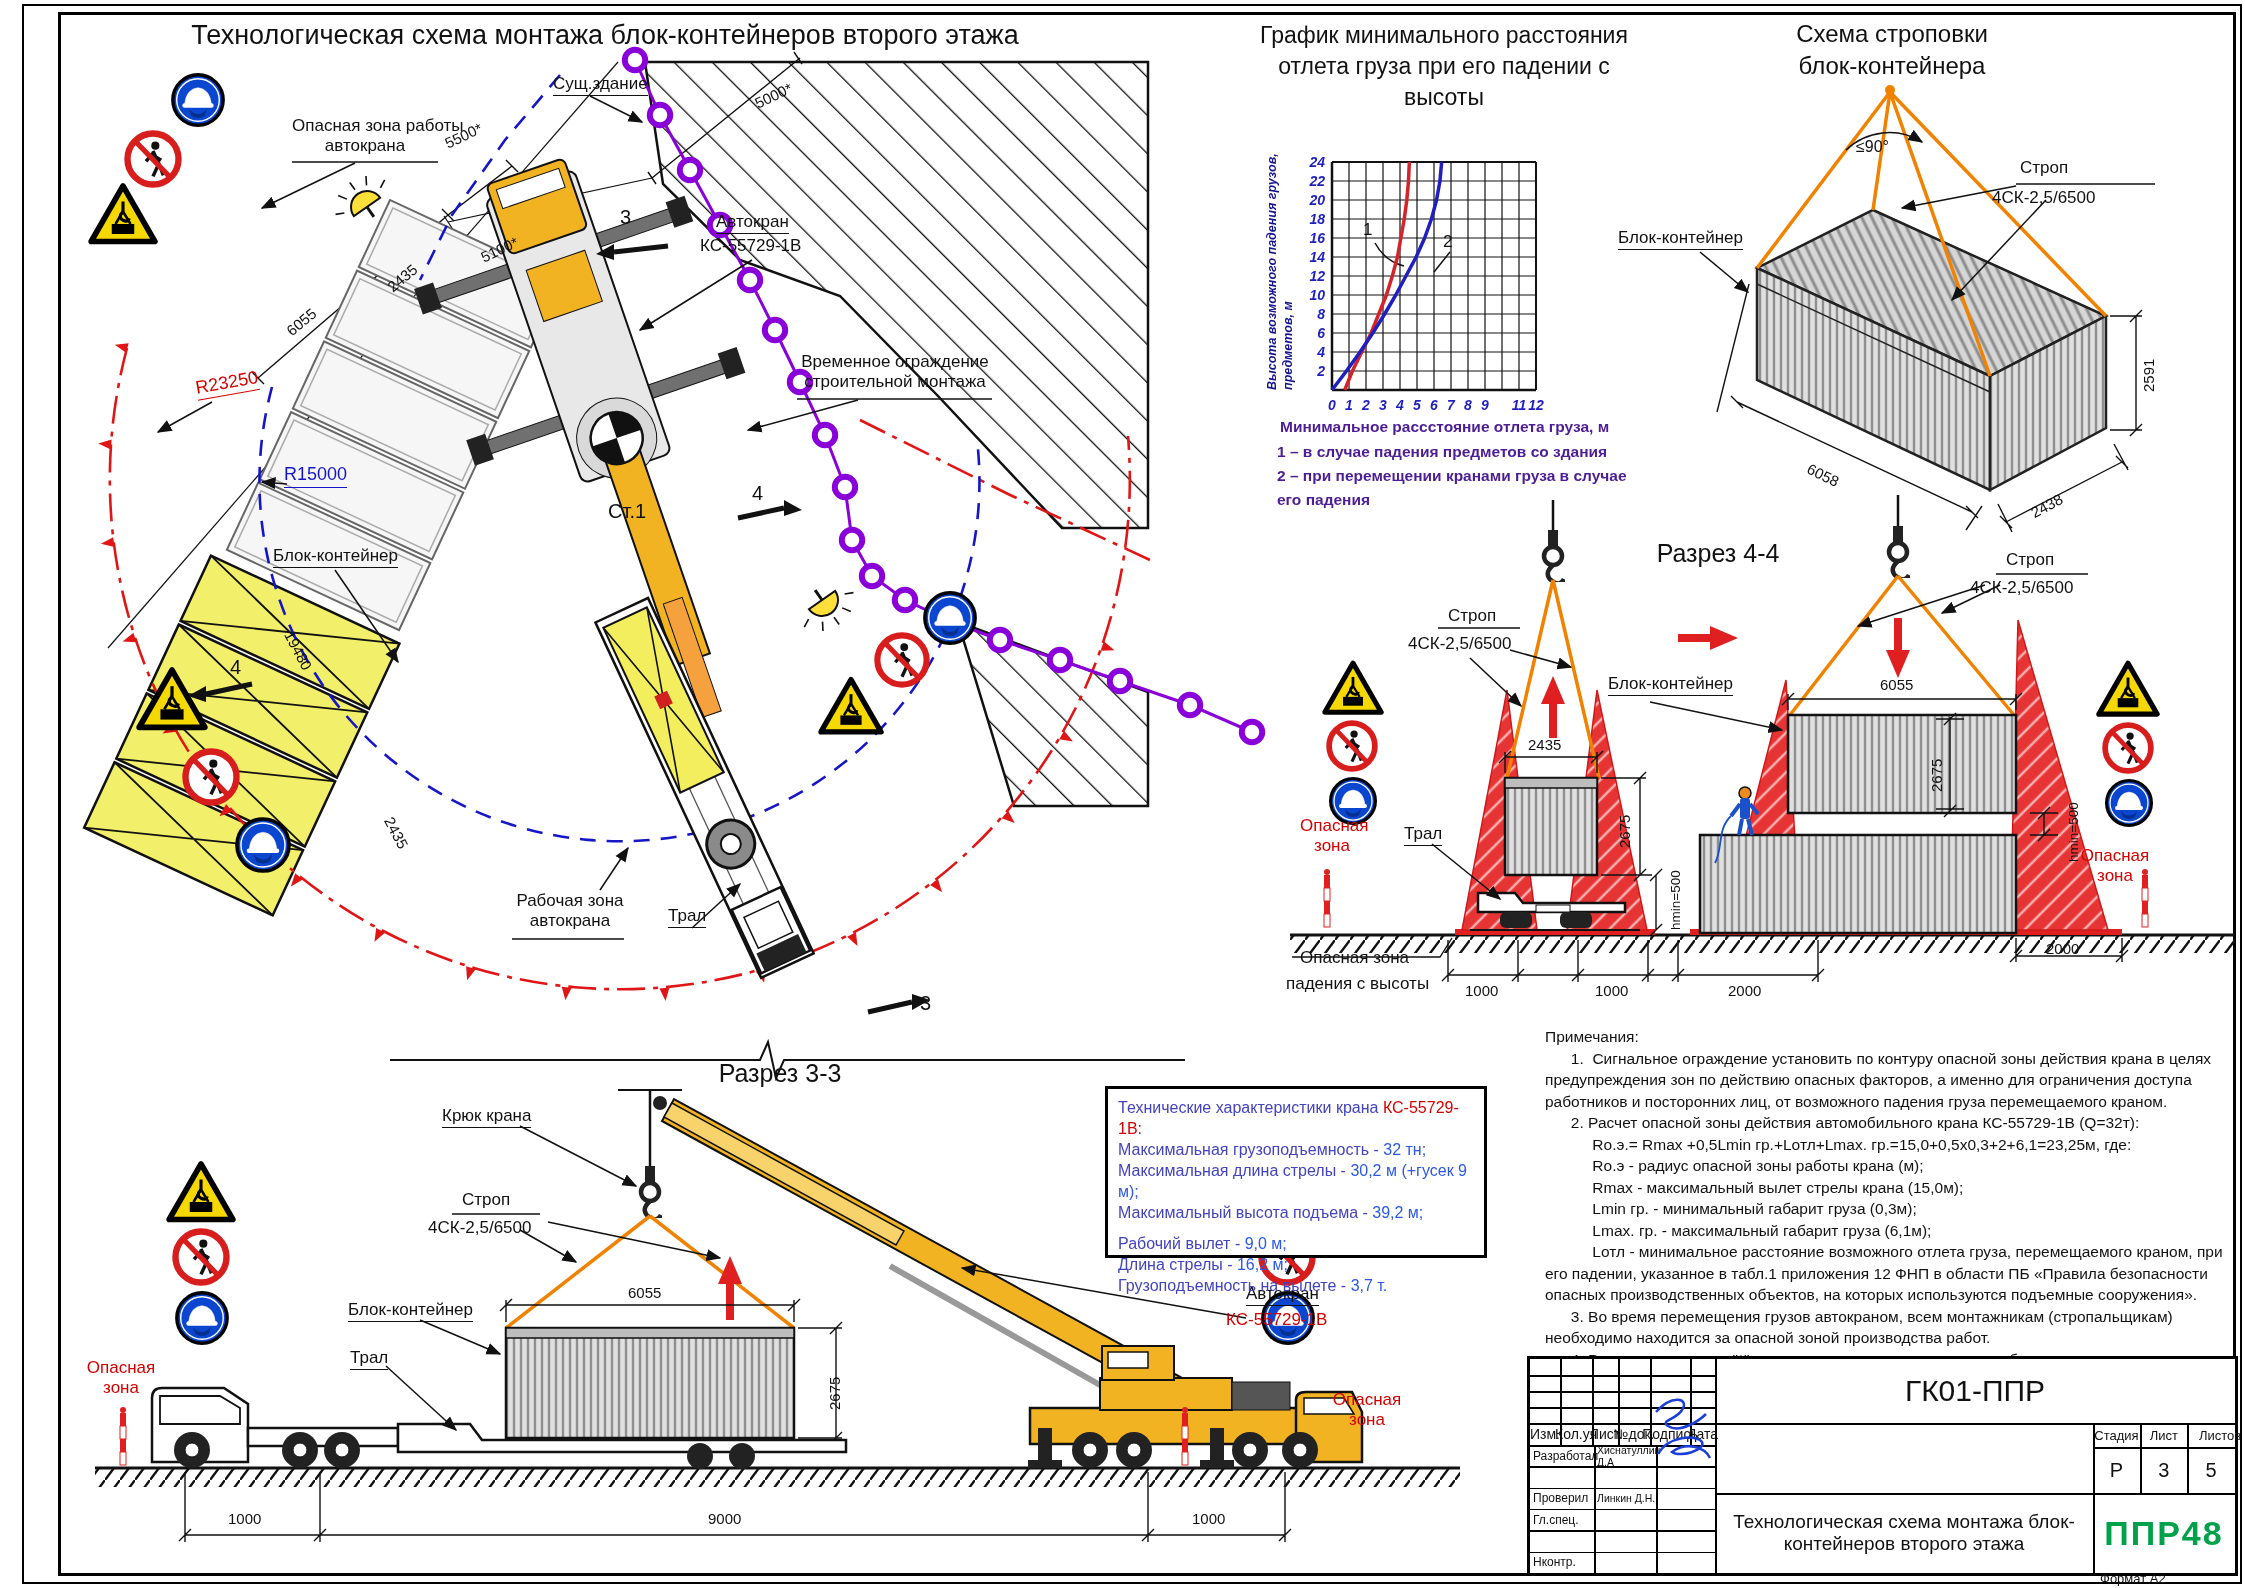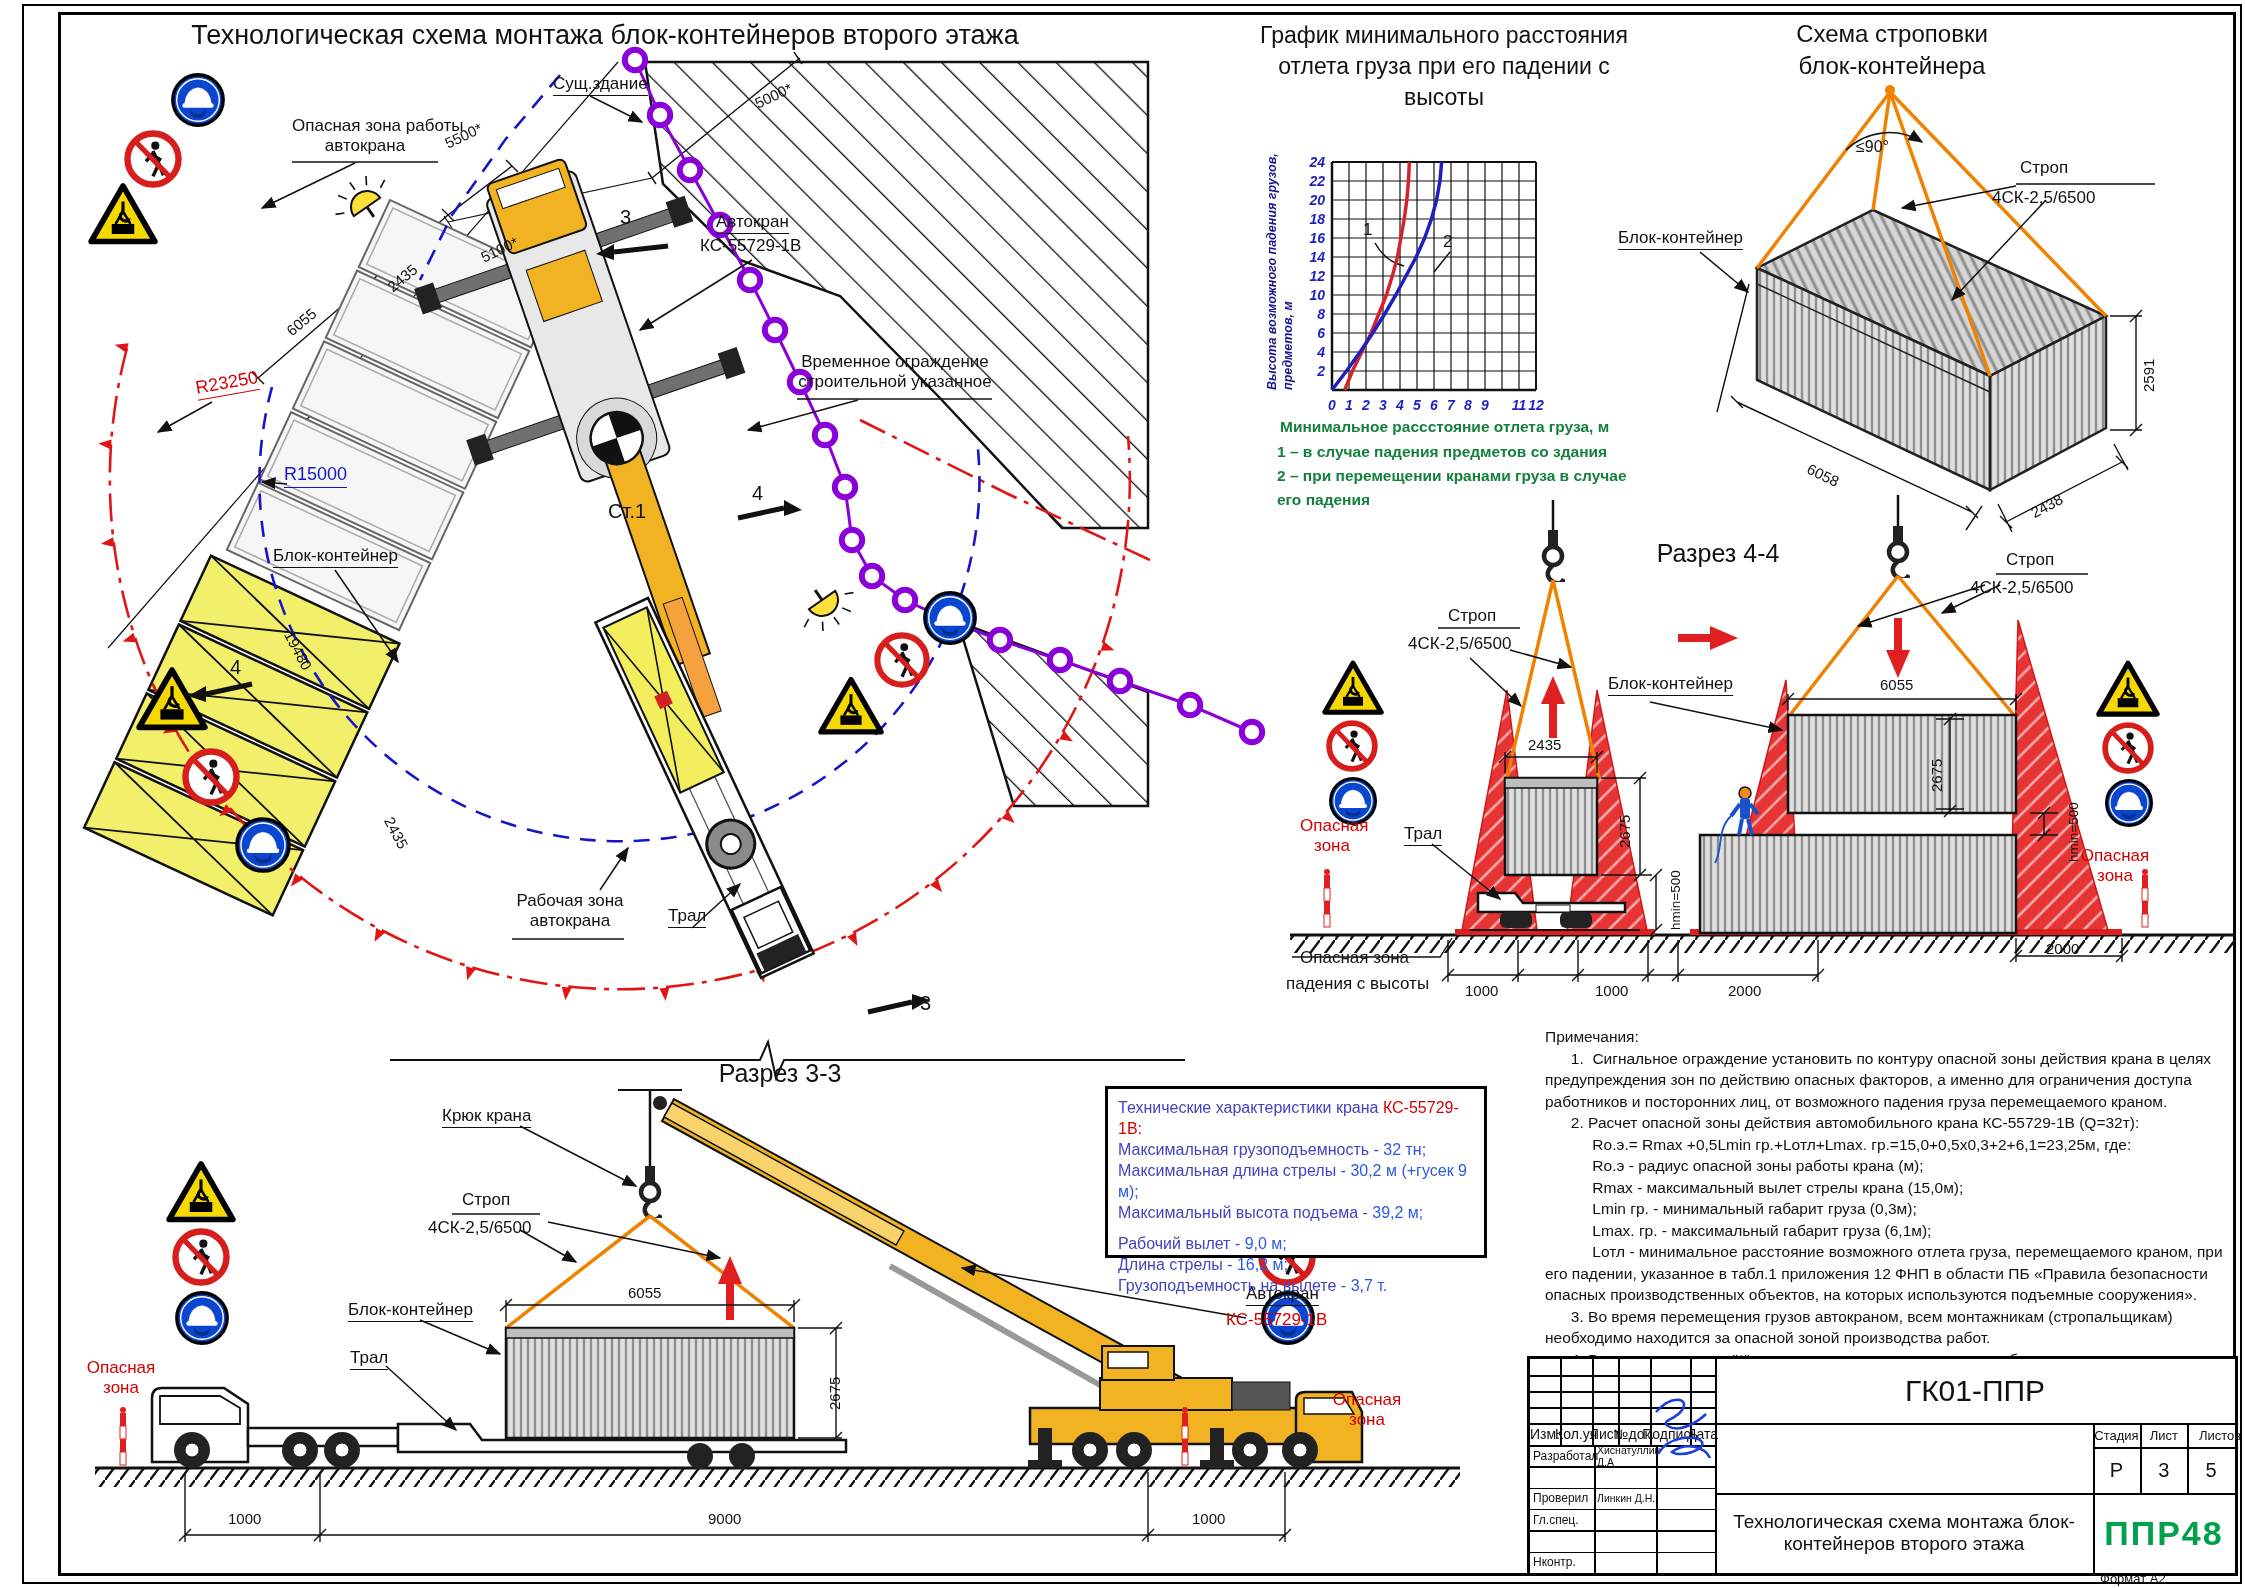--- a/index.html
+++ b/index.html
@@ -8,21 +8,21 @@
   .frame-outer{position:absolute;left:22px;top:4px;width:2216px;height:1576px;border:2px solid #000;}
   .frame-inner{position:absolute;left:58px;top:12px;width:2172px;height:1558px;border:3px solid #000;}
   svg{position:absolute;left:0;top:0;}
   .lb{position:absolute;white-space:nowrap;font-size:17px;line-height:1.15;color:#111;}
   .ctr{text-align:center;}
   .und{border-bottom:1.6px solid #111;padding-bottom:1px;}
   .undr{border-bottom:1.6px solid #d40000;padding-bottom:1px;}
   .undb{border-bottom:1.6px solid #1616c8;padding-bottom:2px;}
   .red{color:#d40000;}
   .blue{color:#1616c8;}
-  .nav{color:#15803d;font-weight:bold;}
+  .nav{color:#4c1d95;font-weight:bold;}
   .dim{font-size:15px;}
   .big{font-size:27px;}
   .sec{font-size:25px;margin-top:31px;}
   .rot{transform-origin:left top;}
   #tech{position:absolute;left:1105px;top:1086px;width:382px;height:172px;border:3px solid #000;
         background:#fff;padding:8px 10px;box-sizing:border-box;font-size:16px;line-height:21px;}
   .tl{color:#4343c0;} .tv{color:#2b58e8;} .tr{color:#d40000;}
   #notes{position:absolute;left:1545px;top:1026px;width:700px;font-size:15.5px;line-height:21.5px;
          white-space:pre;color:#111;}
   #stamp{position:absolute;left:1527px;top:1356px;width:705px;height:214px;border:3px solid #000;
@@ -519,21 +519,21 @@
     </svg>
 
   <div class="lb big ctr" style="left:170px;top:20px;width:870px">Технологическая схема монтажа блок-контейнеров второго этажа</div>
 
   <div class="lb ctr" style="left:292px;top:116px;width:146px">
     <span>Опасная зона работы</span><br><span>автокрана</span></div>
   <div class="lb und" style="left:553px;top:74px">Сущ.здание</div>
   <div class="lb und" style="left:716px;top:212px">Автокран</div>
   <div class="lb" style="left:700px;top:236px">КС-55729-1В</div>
   <div class="lb ctr" style="left:790px;top:352px;width:210px">
-    <span>Временное ограждение</span><br><span>строительной указанное</span></div>
+    <span>Временное ограждение</span><br><span>строительной монтажа</span></div>
   <div class="lb und" style="left:273px;top:546px">Блок-контейнер</div>
   <div class="lb ctr" style="left:505px;top:891px;width:130px">
     <span>Рабочая зона</span><br><span>автокрана</span></div>
   <div class="lb und" style="left:668px;top:906px">Трал</div>
   <div class="lb" style="left:608px;top:500px;font-size:20px">Ст.1</div>
   <div class="lb red undr rot" style="left:194px;top:378px;transform:rotate(-10deg);font-size:18px">R23250</div>
   <div class="lb blue undb" style="left:284px;top:464px;font-size:18px">R15000</div>
   <div class="lb dim rot" style="left:752px;top:96px;transform:rotate(-25deg)">5000*</div>
   <div class="lb dim rot" style="left:442px;top:136px;transform:rotate(-25deg)">5500*</div>
   <div class="lb dim rot" style="left:478px;top:250px;transform:rotate(-25deg)">5100*</div>

